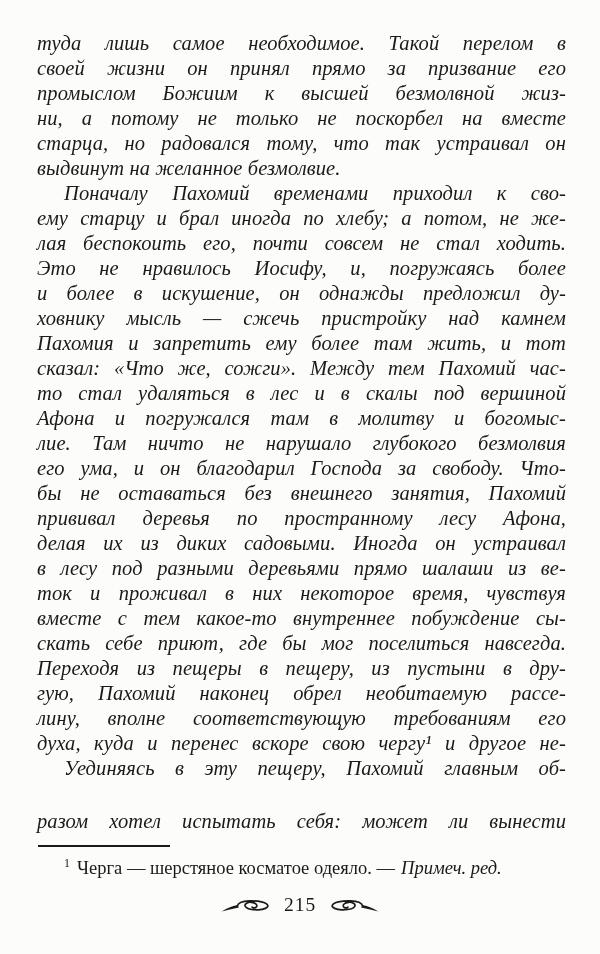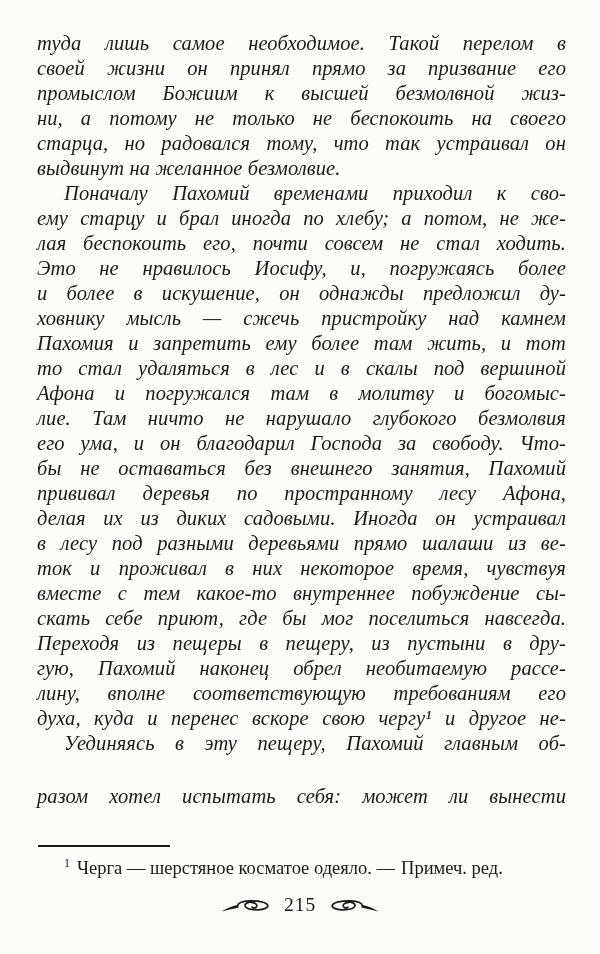--- a/index.html
+++ b/index.html
@@ -47,20 +47,21 @@
     font-size: 18.5px;
     line-height: 24px;
     text-indent: 27px;
   }
   .footnote sup {
     font-size: 12px;
     line-height: 0;
     margin-right: 7px;
   }
   .footnote .attribution {
+    font-style: italic;
     margin-left: 6px;
   }
 
   .pagination {
     position: absolute;
     left: 0; top: 894px;
     width: 600px;
     display: flex;
     align-items: center;
     justify-content: center;
@@ -77,32 +78,33 @@
 </head>
 <body>
 
 <div class="page">
 
   <main class="text-block">
       <div class="para">
         <div class="line">туда лишь самое необходимое. Такой перелом в</div>
         <div class="line">своей жизни он принял прямо за призвание его</div>
         <div class="line">промыслом Божиим к высшей безмолвной жиз-</div>
-        <div class="line">ни, а потому не только не беспокоить на своего</div>
+        <div class="line">ни, а потому не только не поскорбел на вместе</div>
         <div class="line">старца, но радовался тому, что так устраивал он</div>
         <div class="line last">выдвинут на желанное безмолвие.</div>
       </div>
       <div class="para indent">
         <div class="line">Поначалу Пахомий временами приходил к сво-</div>
         <div class="line">ему старцу и брал иногда по хлебу; а потом, не же-</div>
         <div class="line">лая беспокоить его, почти совсем не стал ходить.</div>
         <div class="line">Это не нравилось Иосифу, и, погружаясь более</div>
         <div class="line">и более в искушение, он однажды предложил ду-</div>
         <div class="line">ховнику мысль — сжечь пристройку над камнем</div>
         <div class="line">Пахомия и запретить ему более там жить, и тот</div>
+        <div class="line">сказал: «Что же, сожги». Между тем Пахомий час-</div>
         <div class="line">то стал удаляться в лес и в скалы под вершиной</div>
         <div class="line">Афона и погружался там в молитву и богомыс-</div>
         <div class="line">лие. Там ничто не нарушало глубокого безмолвия</div>
         <div class="line">его ума, и он благодарил Господа за свободу. Что-</div>
         <div class="line">бы не оставаться без внешнего занятия, Пахомий</div>
         <div class="line">прививал деревья по пространному лесу Афона,</div>
         <div class="line">делая их из диких садовыми. Иногда он устраивал</div>
         <div class="line">в лесу под разными деревьями прямо шалаши из ве-</div>
         <div class="line">ток и проживал в них некоторое время, чувствуя</div>
         <div class="line">вместе с тем какое-то внутреннее побуждение сы-</div>

